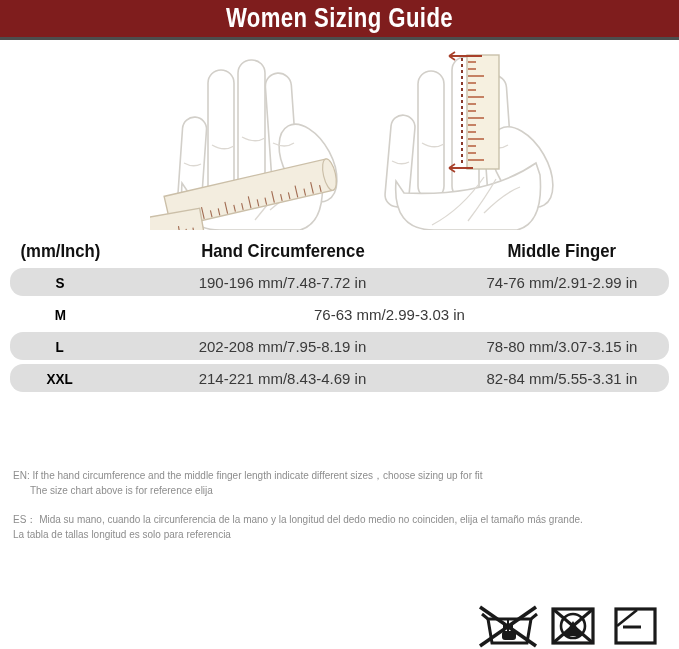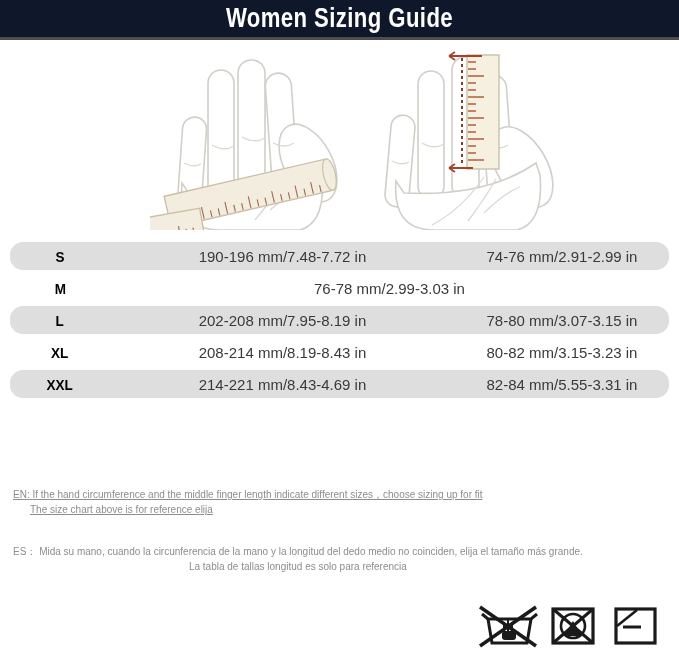--- a/index.html
+++ b/index.html
@@ -1,21 +1,21 @@
 <!DOCTYPE html>
 <html><head>
 <meta charset="utf-8">
 <style>
   * { margin:0; padding:0; box-sizing:border-box; }
   body { background:#fff; font-family:"Liberation Sans", sans-serif; }
   .frame { position:relative; width:679px; height:649px; background:#ffffff; overflow:hidden; }
 
   
   .header { position:absolute; top:0; left:0; width:679px; height:40px;
-            background:#0f172a; border-bottom:3px solid #4d4d4d;
+            background:#7f1d1d; border-bottom:3px solid #4d4d4d;
             display:flex; align-items:center; justify-content:center; }
   .header .title { color:#ffffff; font-size:27px; font-weight:bold;
                    display:inline-block; transform:scaleX(0.82); letter-spacing:0.5px; }
 
   
   .hand-illus { position:absolute; top:45px; }
   .hand-1 { left:150px; }
   .hand-2 { left:372px; }
 
   
@@ -27,22 +27,22 @@
           font-size:15px; color:#3a3a3a; }
   .trow.stripe { background:#dedede; border-radius:13px; }
   .c1 { width:100px; text-align:center; }
   .c2 { width:345px; text-align:center; }
   .c3 { flex:1; text-align:center; }
   .size-label { font-weight:bold; color:#000; font-size:15px;
                 display:inline-block; transform:scaleX(0.9); }
 
   
   .note { position:absolute; left:13px; font-size:10px; color:#8d8d8d; line-height:15px; }
-  .note-en { top:487px;text-decoration:underline; }
-  .note-es { top:544px;text-align:center; }
+  .note-en { top:468px; }
+  .note-es { top:512px; }
   .note .indent { padding-left:17px; }
 
   
   .care { position:absolute; }
   .care-1 { left:477px; top:604px; }
   .care-2 { left:548px; top:606px; }
   .care-3 { left:611px; top:606px; }
 </style>
 </head>
 <body>
@@ -146,39 +146,39 @@
       </g>
       <line x1="90" y1="13" x2="90" y2="121" stroke="#8a3a2a" stroke-width="2" stroke-dasharray="3 3"></line>
       <line x1="77" y1="11" x2="110" y2="11" stroke="#a8402a" stroke-width="2"></line>
       <path d="M77 11 l6 -4 M77 11 l6 4" stroke="#a8402a" stroke-width="1.6" fill="none"></path>
       <line x1="77" y1="123" x2="101" y2="123" stroke="#a8402a" stroke-width="2"></line>
       <path d="M77 123 l6 -4 M77 123 l6 4" stroke="#a8402a" stroke-width="1.6" fill="none"></path>
     </g>
   </svg>
 
   <div class="table">
+    <div class="thead">
+      <div class="c1"><span class="hcell">(mm/Inch)</span></div>
+      <div class="c2"><span class="hcell">Hand Circumference</span></div>
+      <div class="c3"><span class="hcell">Middle Finger</span></div>
+    </div>
 
     <div class="trow stripe">
       <div class="c1"><span class="size-label">S</span></div>
       <div class="c2">190-196 mm/7.48-7.72 in</div>
       <div class="c3">74-76 mm/2.91-2.99 in</div>
     </div>
     <div class="trow">
       <div class="c1"><span class="size-label">M</span></div>
-      <div class="c3">76-78 mm/2.99-3.03 in</div>
+      <div class="c3">76-63 mm/2.99-3.03 in</div>
     </div>
     <div class="trow stripe">
       <div class="c1"><span class="size-label">L</span></div>
       <div class="c2">202-208 mm/7.95-8.19 in</div>
       <div class="c3">78-80 mm/3.07-3.15 in</div>
-    </div>
-    <div class="trow">
-      <div class="c1"><span class="size-label">XL</span></div>
-      <div class="c2">208-214 mm/8.19-8.43 in</div>
-      <div class="c3">80-82 mm/3.15-3.23 in</div>
     </div>
     <div class="trow stripe">
       <div class="c1"><span class="size-label">XXL</span></div>
       <div class="c2">214-221 mm/8.43-4.69 in</div>
       <div class="c3">82-84 mm/5.55-3.31 in</div>
     </div>
   </div>
 
   <div class="note note-en">
     <div><span>EN:</span> <span>If the hand circumference and the middle finger length indicate different sizes，choose sizing up for fit</span></div>

